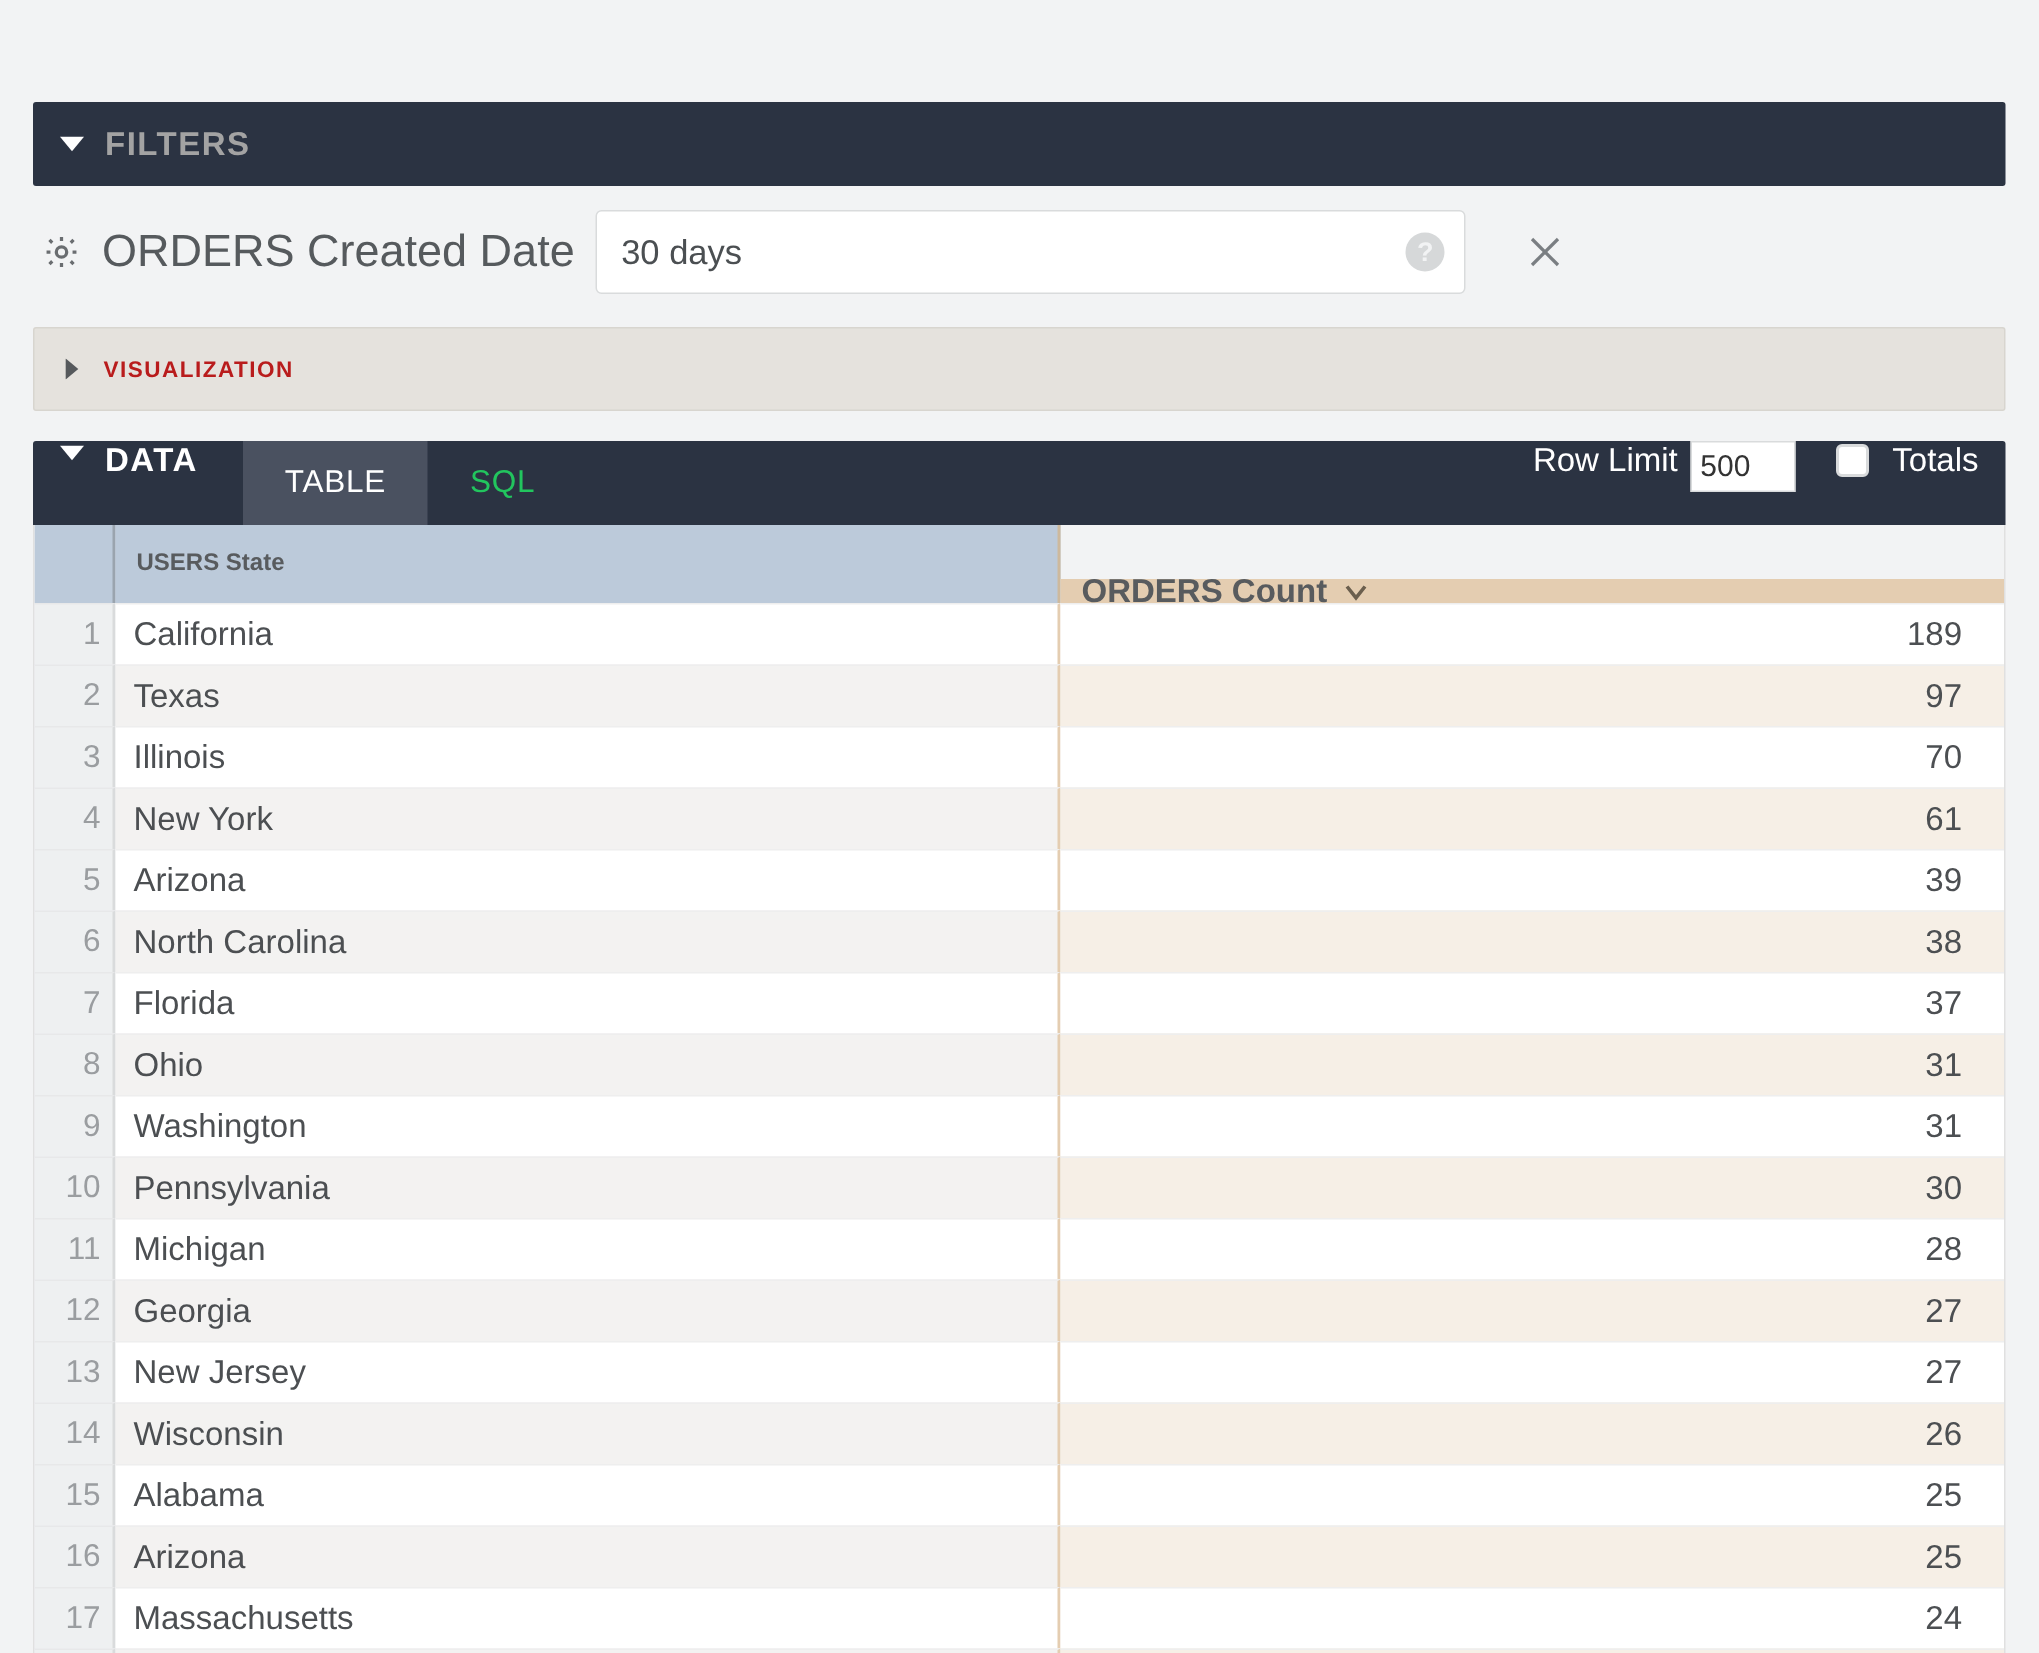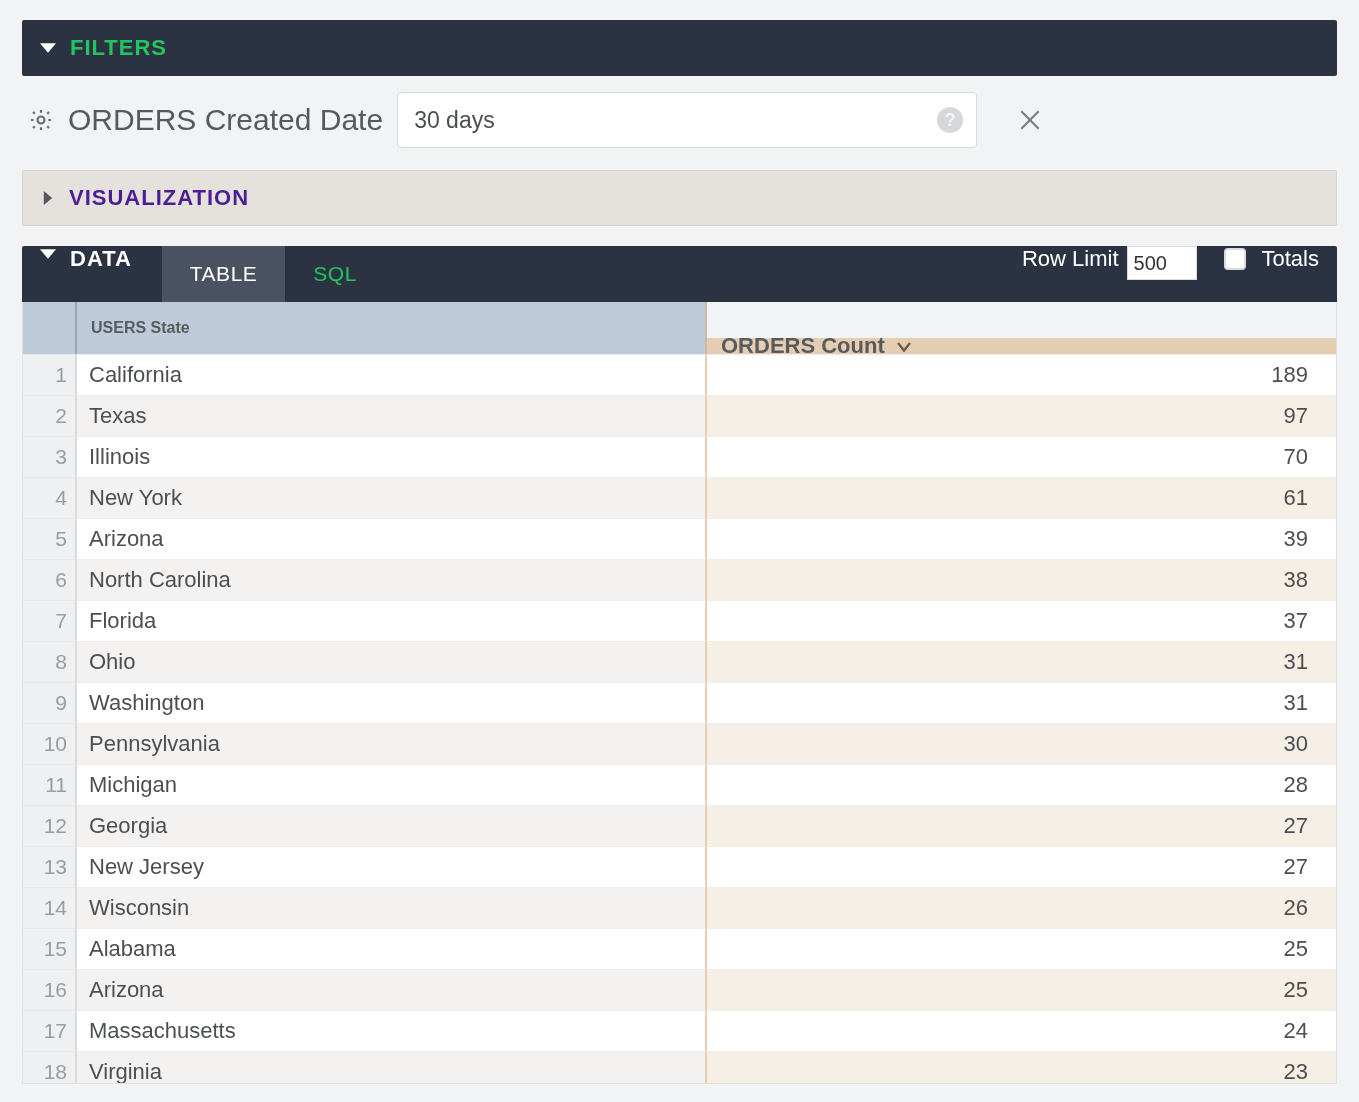--- a/index.html
+++ b/index.html
@@ -9,26 +9,27 @@
     background: #f2f3f4;
     color: #333;
     font-size: 22px;
     padding: 20px 22px 0 22px;
     overflow: hidden;
   }
 
   
   .dark-bar {
     background: #2b3342;
-    color: #22c55e;
+    color: #a3a3a3;
     height: 56px;
     display: flex;
     align-items: center;
     padding: 0 18px;
     border-radius: 2px;
+    margin-top: 48px;
   }
   .dark-bar .caret {
     margin-right: 14px;
     display: inline-flex;
     align-items: center;
   }
   .dark-bar .title {
     font-weight: 700;
     letter-spacing: 1px;
     font-size: 22px;
@@ -80,24 +81,24 @@
     background:#e5e2dd;
     border:1px solid #d8d5cf;
     height:56px;
     display:flex;
     align-items:center;
     padding:0 18px;
     border-radius:2px;
   }
   .viz-bar .caret { margin-right:14px; color:#56595c; display:inline-flex;}
   .viz-bar .title {
-    color:#4c1d95;
+    color:#b91c1c;
     font-weight:700;
     letter-spacing:1px;
-    font-size:22px;
+    font-size:15px;
   }
 
   
   .data-bar {
     background:#2b3342;
     color:#fff;
     height:56px;
     display:flex;
     align-items:flex-start;
     padding:0 18px 0 18px;

